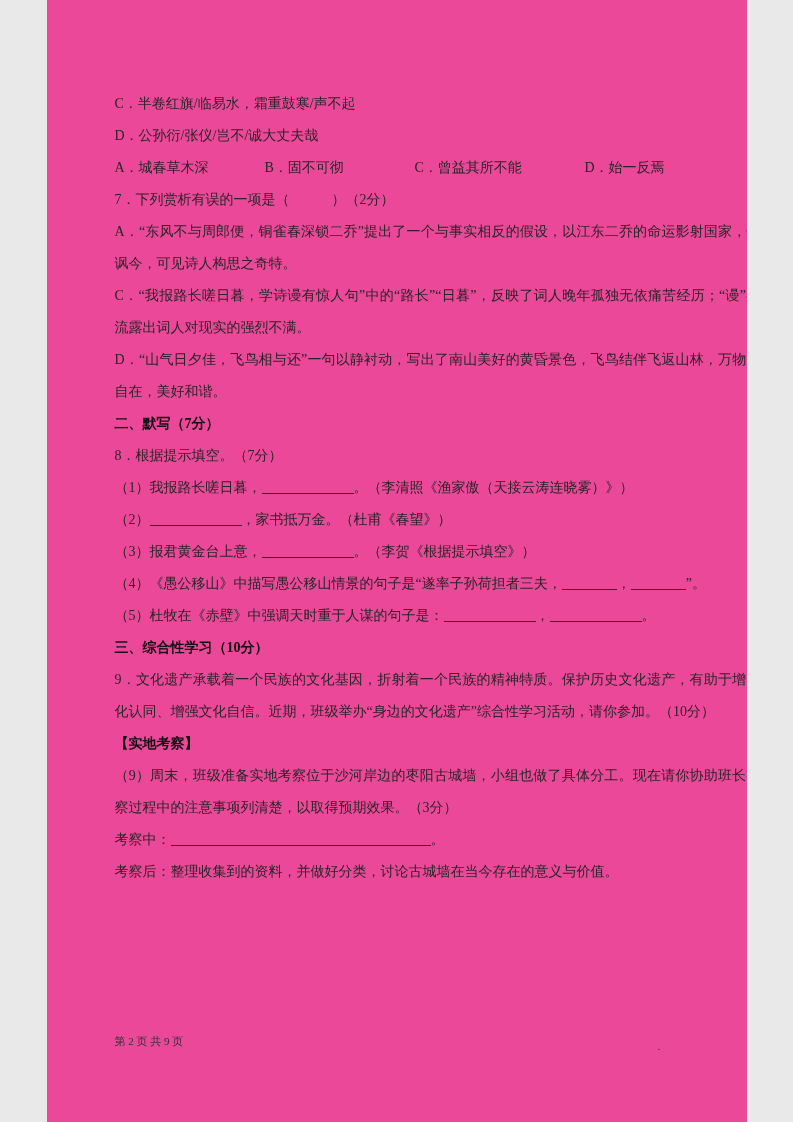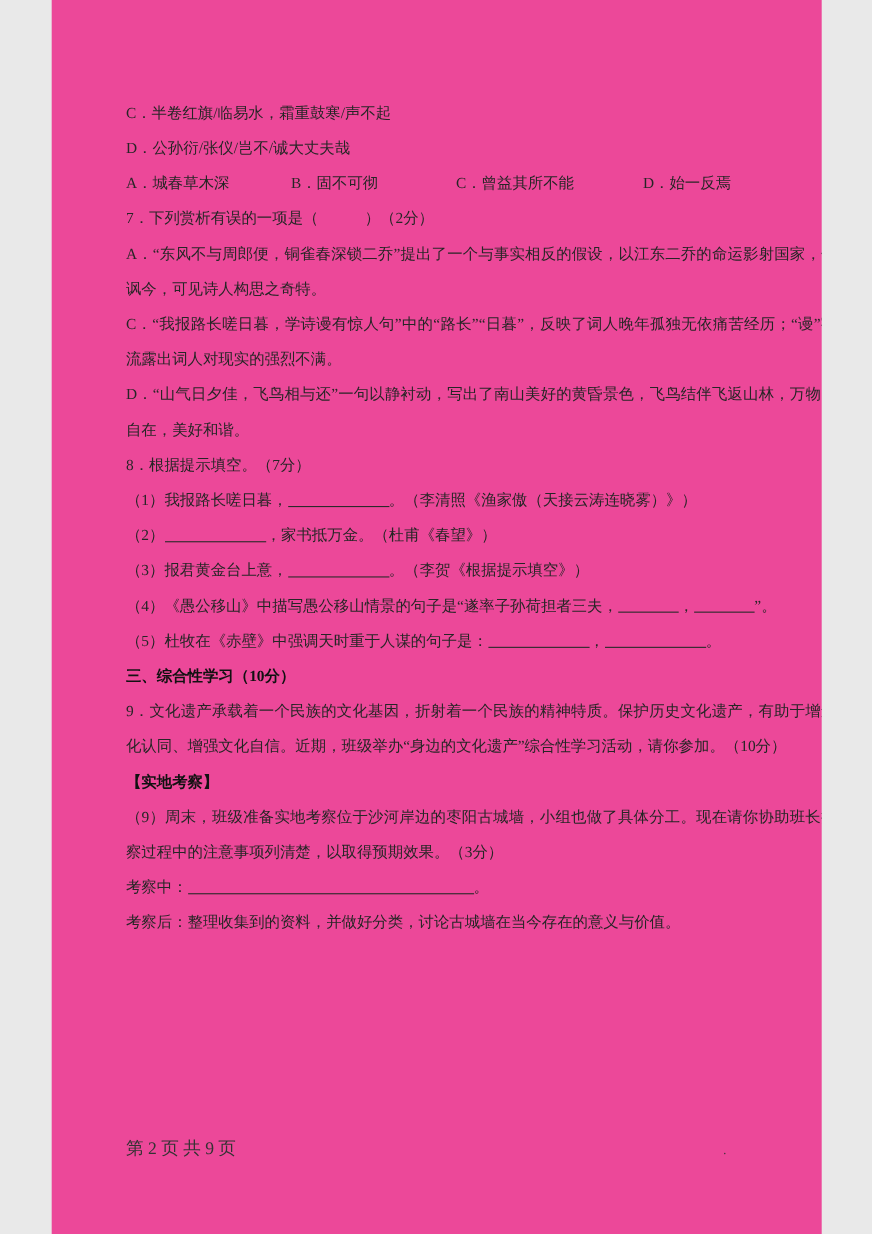--- a/index.html
+++ b/index.html
@@ -35,21 +35,21 @@
     border-bottom:1px solid #2a2a2a;
     height:13px;
     vertical-align:-2px;
   }
   .b92  { width:92px; }
   .b55  { width:55px; }
   .b260 { width:260px; }
   .footer {
     position:absolute;
     left:68px; top:1034px;
-    font-size:16px;
+    font-size:11px;
     color:#333333;
   }
   .stray {
     position:absolute;
     left:611px; top:1040px;
     font-size:11px;
     color:#333333;
   }
 </style>
 </head>
@@ -66,20 +66,21 @@
       <span class="o2">B．固不可彻</span>
       <span class="o3">C．曾益其所不能</span>
       <span class="o4">D．始一反焉</span>
     </p>
 
     <p class="one">7．下列赏析有误的一项是（　　　）（2分）</p>
     <p>A．“东风不与周郎便，铜雀春深锁二乔”提出了一个与事实相反的假设，以江东二乔的命运影射国家，借古讽今，可见诗人构思之奇特。</p>
     <p>C．“我报路长嗟日暮，学诗谩有惊人句”中的“路长”“日暮”，反映了词人晚年孤独无依痛苦经历；“谩”字则流露出词人对现实的强烈不满。</p>
     <p>D．“山气日夕佳，飞鸟相与还”一句以静衬动，写出了南山美好的黄昏景色，飞鸟结伴飞返山林，万物自由自在，美好和谐。</p>
 
+    <p class="one heading">二、默写（7分）</p>
 
     <p class="one">8．根据提示填空。（7分）</p>
     <p class="one">
       <span>（1）我报路长嗟日暮，</span><span class="blank b92"></span><span>。（李清照《渔家傲（天接云涛连晓雾）》）</span>
     </p>
     <p class="one">
       <span>（2）</span><span class="blank b92"></span><span>，家书抵万金。（杜甫《春望》）</span>
     </p>
     <p class="one">
       <span>（3）报君黄金台上意，</span><span class="blank b92"></span><span>。（李贺《根据提示填空》）</span>

